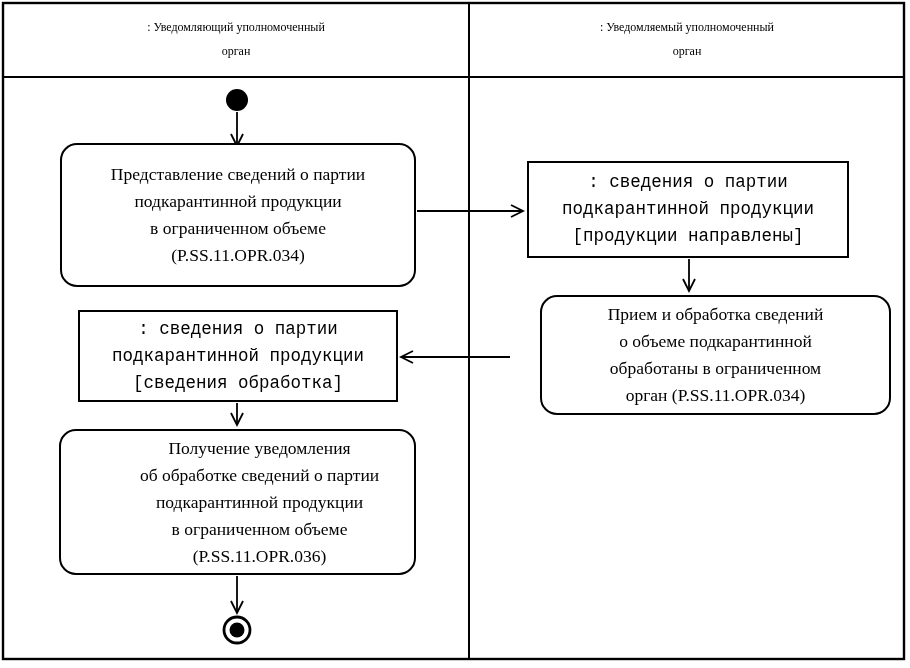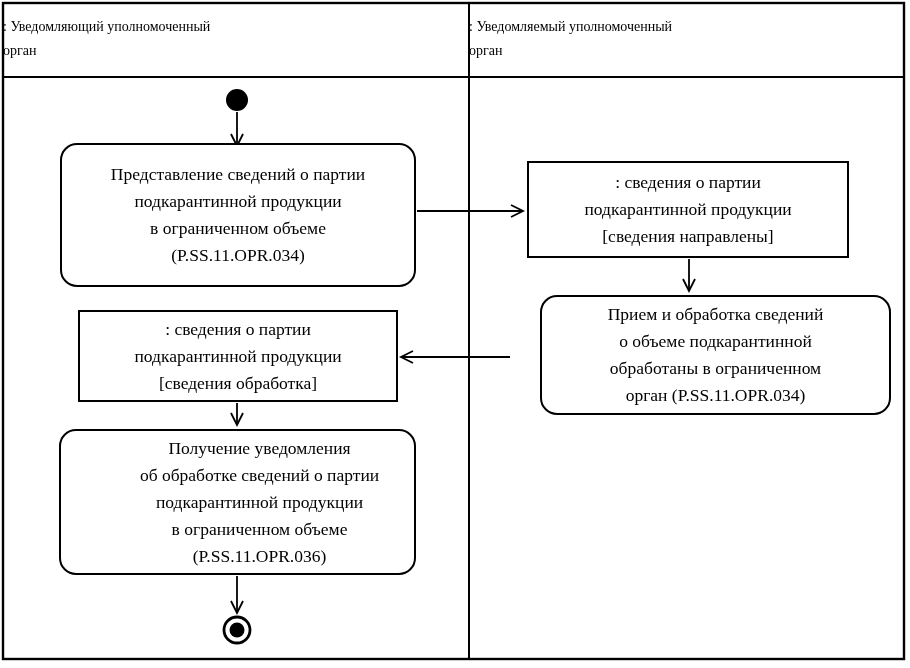--- a/index.html
+++ b/index.html
@@ -19,40 +19,41 @@
   .overlay {
     position: absolute;
     left: 0;
     top: 0;
     width: 910px;
     height: 668px;
   }
   .lane-header {
     position: absolute;
     top: 15px;
-    font-size: 14px;
+    text-align: center;
+    font-size: 12px;
     line-height: 24px;
   }
   .lane-header.left  { left: 3px;   width: 466px; }
   .lane-header.right { left: 469px; width: 436px; }
   .box {
     position: absolute;
     box-sizing: border-box;
     border: 2px solid #000000;
     background: #ffffff;
     display: flex;
     flex-direction: column;
     justify-content: center;
     align-items: center;
     text-align: center;
     font-size: 17.5px;
     line-height: 27px;
   }
   .activity { border-radius: 17px; }
-  .object   { border-radius: 0; }
+  .object   { border-radius: 0; font-family: Liberation Mono, monospace; }
   .b1 { left: 60px;  top: 143px; width: 356px; height: 144px; }
   .o1 { left: 527px; top: 161px; width: 322px; height: 97px;  }
   .b2 { left: 540px; top: 295px; width: 351px; height: 120px; }
   .o2 { left: 78px;  top: 310px; width: 320px; height: 92px;  }
   .b3 { left: 59px;  top: 429px; width: 357px; height: 146px; padding-left: 44px; }
 </style>
 </head>
 <body>
 
 <div class="canvas">
@@ -95,21 +96,21 @@
   <div class="box activity b1">
     <div>Представление сведений о партии</div>
     <div>подкарантинной продукции</div>
     <div>в ограниченном объеме</div>
     <div>(P.SS.11.OPR.034)</div>
   </div>
 
   <div class="box object o1">
     <div>: сведения о партии</div>
     <div>подкарантинной продукции</div>
-    <div>[сведения направлены]</div>
+    <div>[продукции направлены]</div>
   </div>
 
   <div class="box activity b2">
     <div>Прием и обработка сведений</div>
     <div>о объеме подкарантинной</div>
     <div>обработаны в ограниченном</div>
     <div>орган (P.SS.11.OPR.034)</div>
   </div>
 
   <div class="box object o2">

